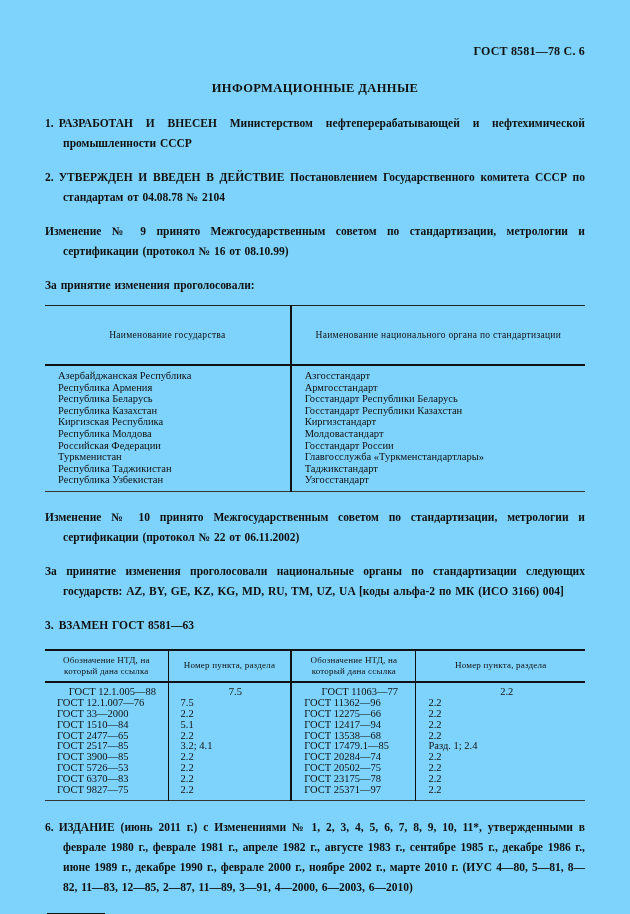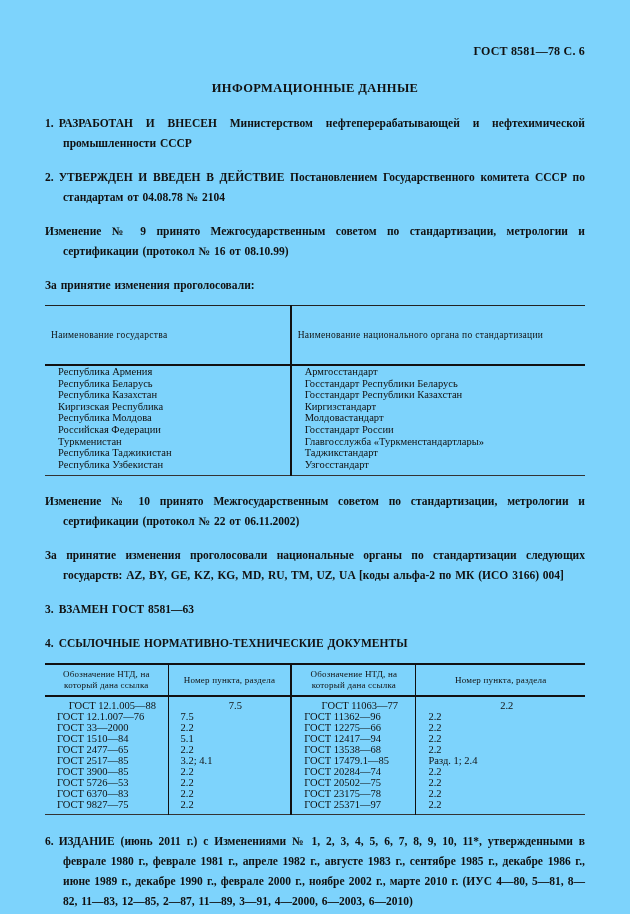--- a/index.html
+++ b/index.html
@@ -38,21 +38,21 @@
   }
   .para .num { margin-right: 5px; }
   .para.tight { margin-bottom: 10px; }
 
   table { width: 100%; border-collapse: collapse; table-layout: fixed; }
 
   
   table.vote { margin: 2px 0 15px 0; border-top: 1px solid #222; border-bottom: 1px solid #333; }
   table.vote th {
     font-size: 9.5px; font-weight: normal;
-    text-align: left; vertical-align: middle;
+    text-align: center; vertical-align: middle;
     padding: 24px 6px;
     border-bottom: 2px solid #111;
     letter-spacing: 0.3px;
   }
   table.vote col.c1 { width: 45.5%; }
   table.vote col.c2 { width: 54.5%; }
   table.vote td {
     font-size: 10.5px; line-height: 11.6px;
     padding: 0 0 0 13px;
     vertical-align: top;
@@ -126,20 +126,24 @@
         <col class="c1">
         <col class="c2">
       </colgroup>
     <thead>
       <tr>
         <th>Наименование государства</th>
         <th>Наименование национального органа по стандартизации</th>
       </tr>
     </thead>
     <tbody>
+      <tr class="first">
+          <td>Азербайджанская Республика</td>
+          <td>Азгосстандарт</td>
+        </tr>
       <tr>
           <td>Республика Армения</td>
           <td>Армгосстандарт</td>
         </tr>
       <tr>
           <td>Республика Беларусь</td>
           <td>Госстандарт Республики Беларусь</td>
         </tr>
       <tr>
           <td>Республика Казахстан</td>
@@ -171,21 +175,20 @@
         </tr>
     </tbody>
   </table>
 
   <p class="para">Изменение № 10 принято Межгосударственным советом по стандартизации, метрологии и сертификации (протокол № 22 от 06.11.2002)</p>
 
   <p class="para">За принятие изменения проголосовали национальные органы по стандартизации следующих государств: AZ, BY, GE, KZ, KG, MD, RU, TM, UZ, UA [коды альфа-2 по МК (ИСО 3166) 004]</p>
 
   <p class="para"><span class="num">3.</span><span>ВЗАМЕН ГОСТ 8581—63</span></p>
 
-  <p class="para tight"><span class="num">4.</span><span>ССЫЛОЧНЫЕ НОРМАТИВНО-ТЕХНИЧЕСКИЕ ДОКУМЕНТЫ</span></p>
 
   <table class="refs">
     <colgroup>
         <col class="r1">
         <col class="r2">
         <col class="r3">
         <col class="r4">
       </colgroup>
     <thead>
       <tr>

